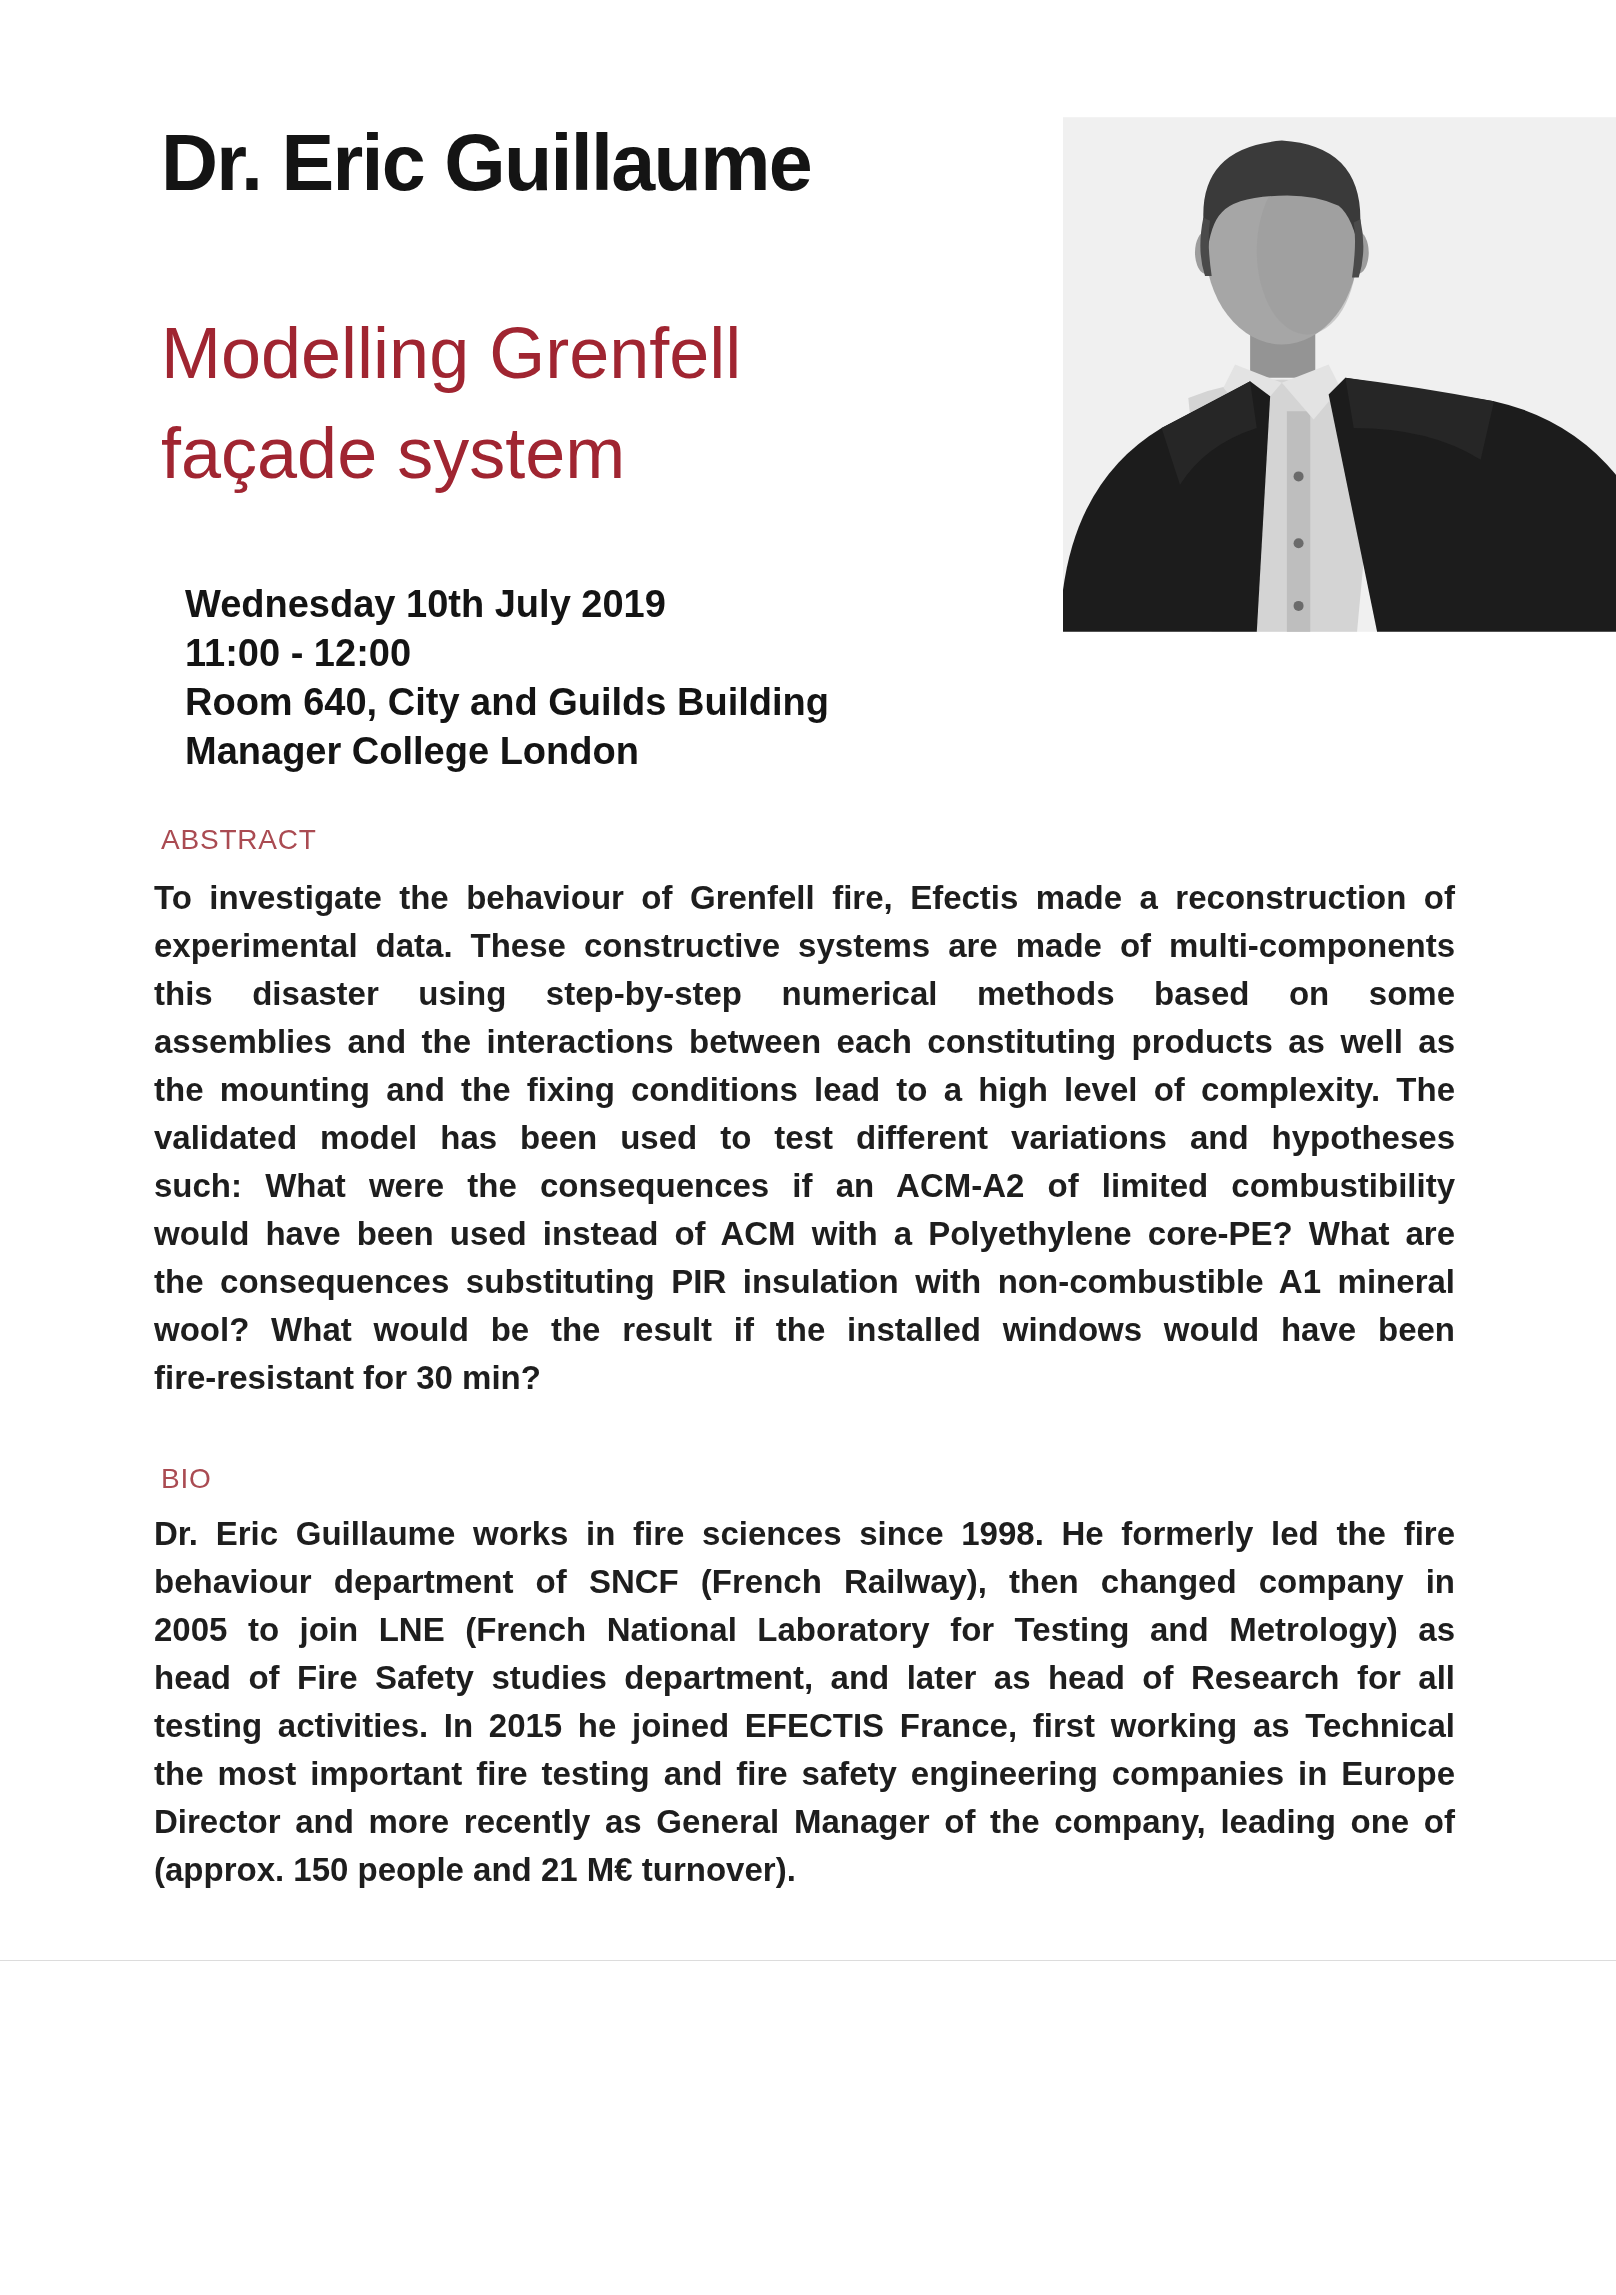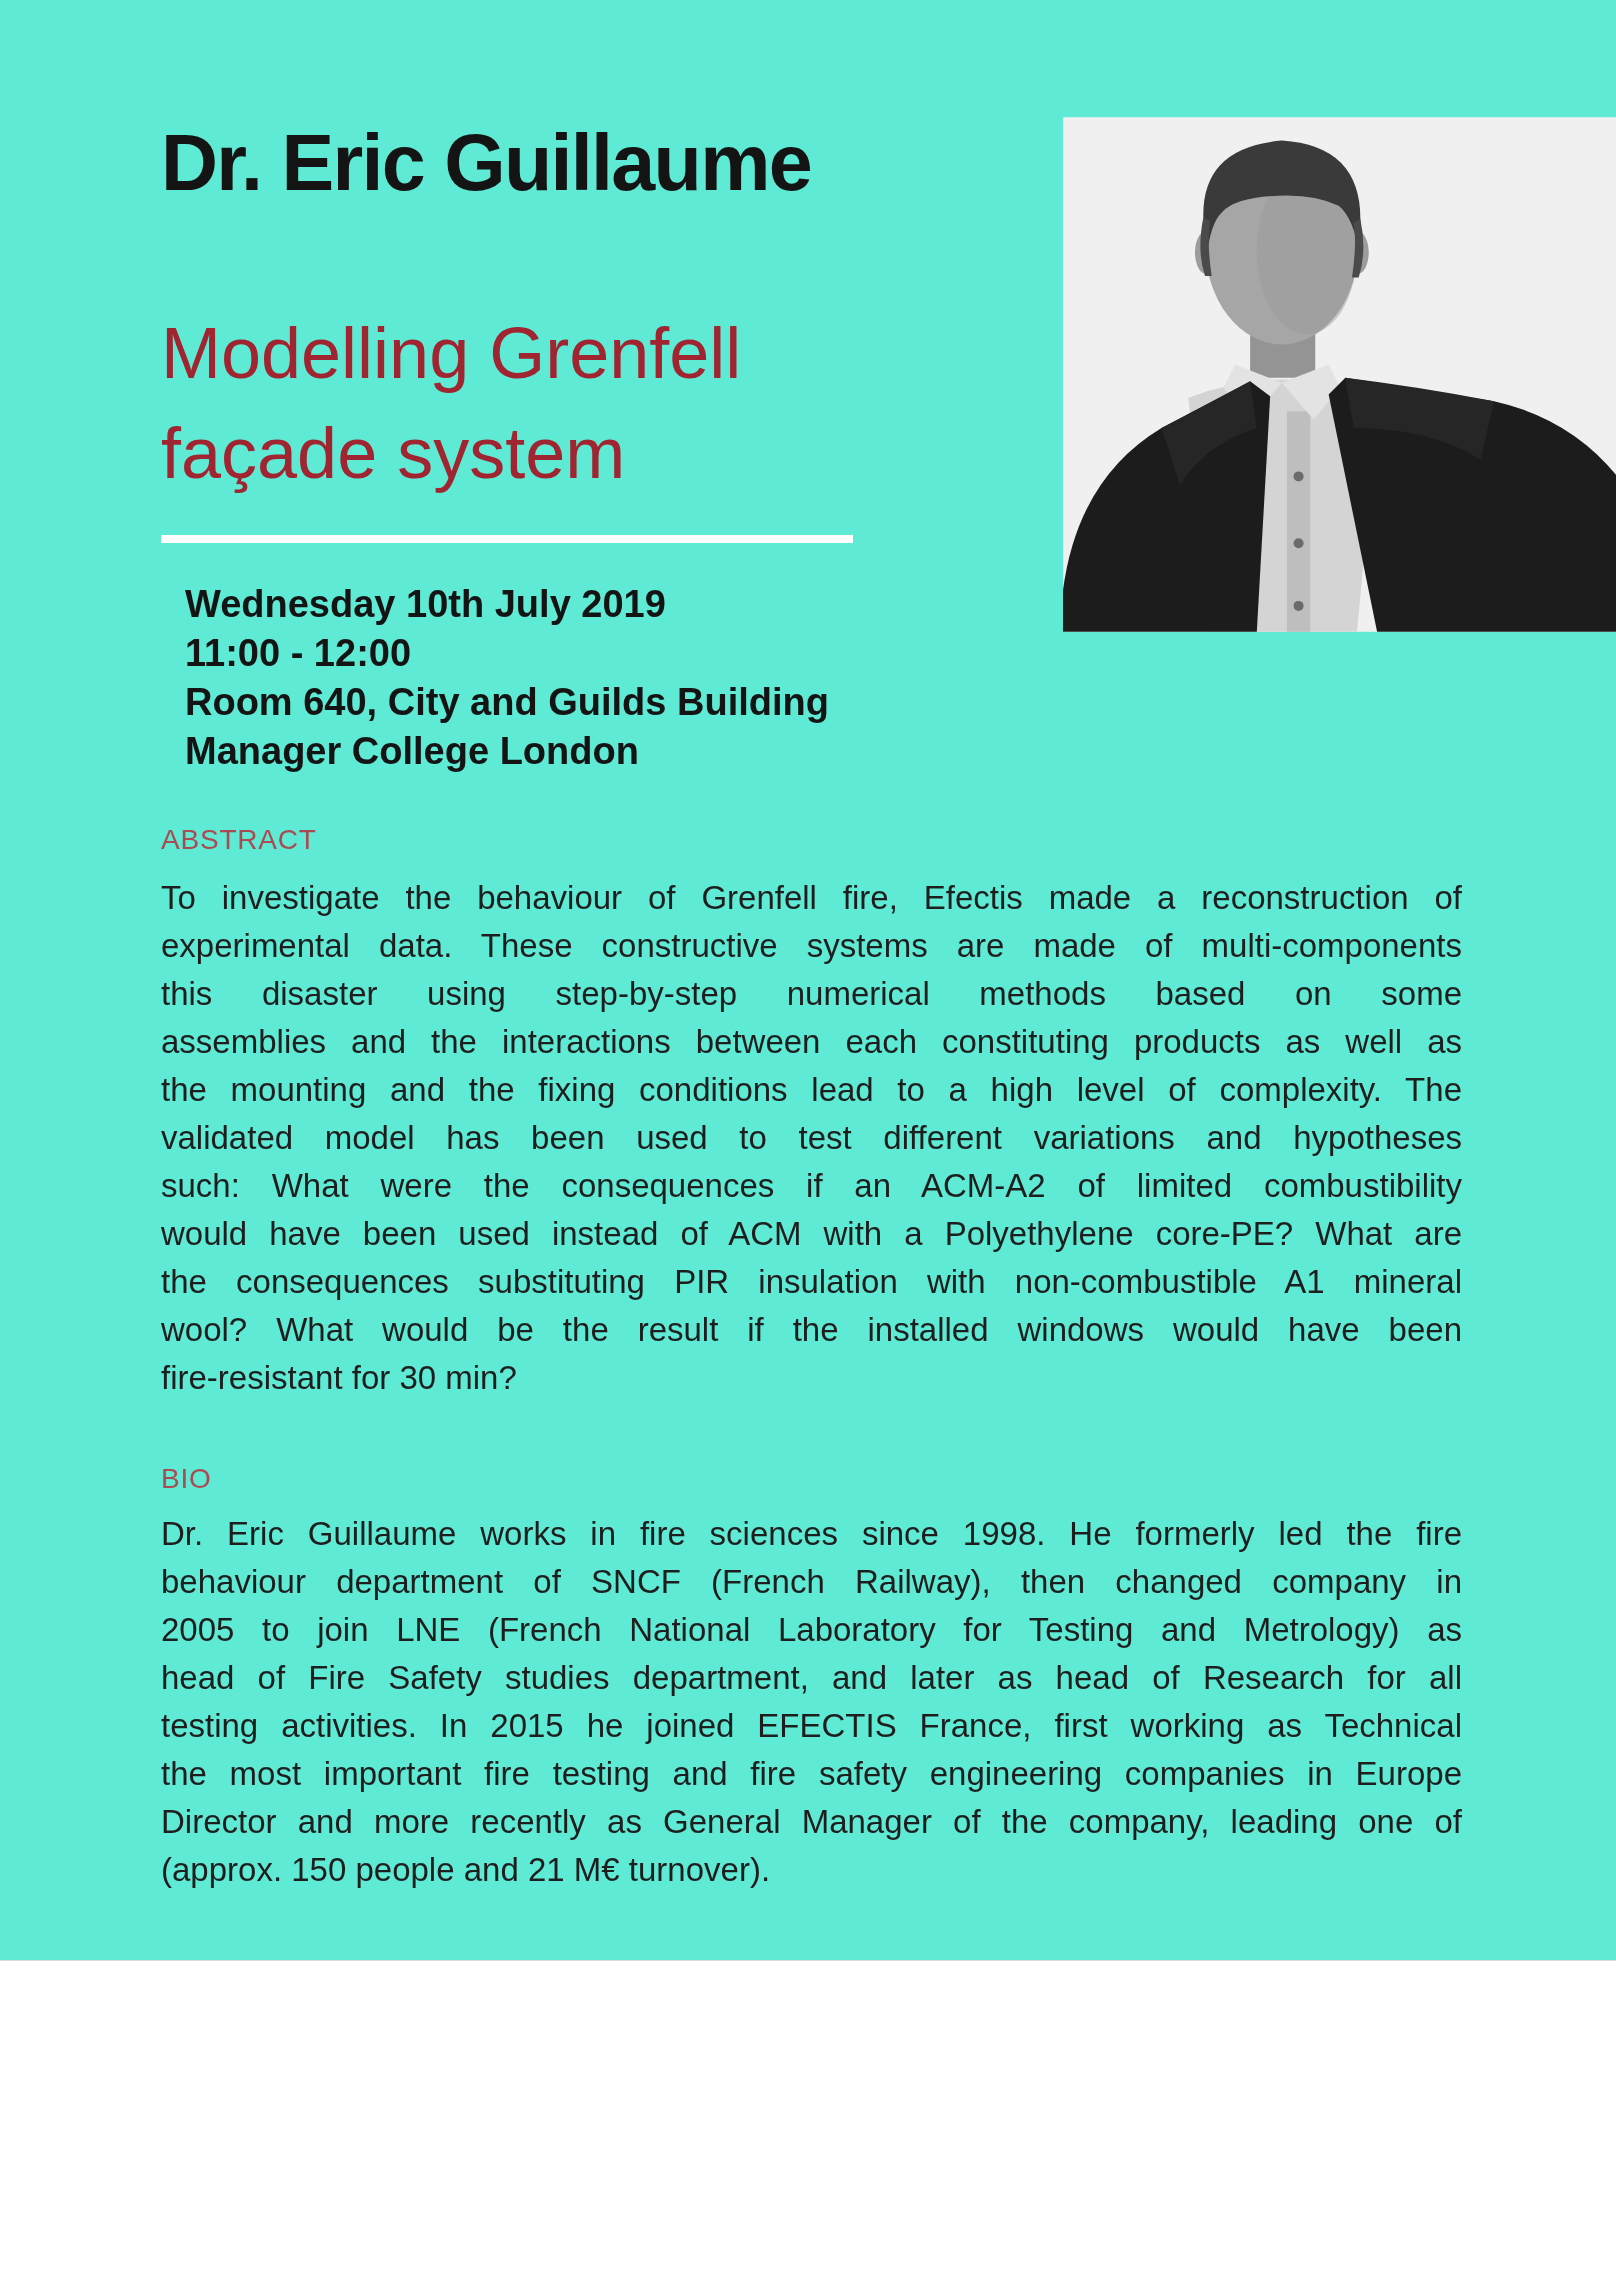--- a/index.html
+++ b/index.html
@@ -1,32 +1,32 @@
 <!DOCTYPE html>
 <html style="font-size:13.4px"><head>
 <meta charset="utf-8">
 <style>
   html,body{margin:0;padding:0;background:#cfcfcf;}
-  .page{position:relative;width:1617px;height:2295px;background:#5eead4;overflow:hidden;
+  .page{position:relative;width:1617px;height:2295px;background:#ffffff;overflow:hidden;
         font-family:"Liberation Sans","DejaVu Sans",sans-serif;}
   
   .title{position:absolute;left:161px;top:117px;font-size:79px;font-weight:bold;
          letter-spacing:-1.7px;color:#141414;white-space:nowrap;}
   .subtitle{position:absolute;left:161px;top:303px;font-size:72px;font-weight:300;
             line-height:100px;color:#A02531;white-space:nowrap;}
   .divider{position:absolute;left:161px;top:535px;width:692px;height:7.5px;background:#FFFFFF;}
   
   .event{position:absolute;left:161px;top:580px;font-size:38px;font-weight:bold;
          line-height:49px;color:#141414;margin-left:24px;}
   
   .sec-head{position:absolute;left:161px;font-size:28px;font-weight:300;color:#AA4B52;
             letter-spacing:0.8px;}
   .head-abstract{top:824px;}
   .head-bio{top:1463px;}
-  .body-block{position:absolute;left:161px;width:1301px;font-size:33px;font-weight:400;
+  .body-block{position:absolute;left:154px;width:1301px;font-size:33px;font-weight:700;
               color:#1E1E1E;line-height:48px;}
   .block-abstract{top:874px;}
   .block-bio{top:1510px;}
   .jline{text-align:justify;text-align-last:justify;white-space:normal;}
   .jline-last{text-align-last:left;}
   
   .photo{position:absolute;left:1063px;top:117px;width:553px;height:515px;}
   .photo svg{display:block;}
   
   .footer{position:absolute;left:0;top:1960px;width:1617px;height:335px;background:#FFFFFF;

